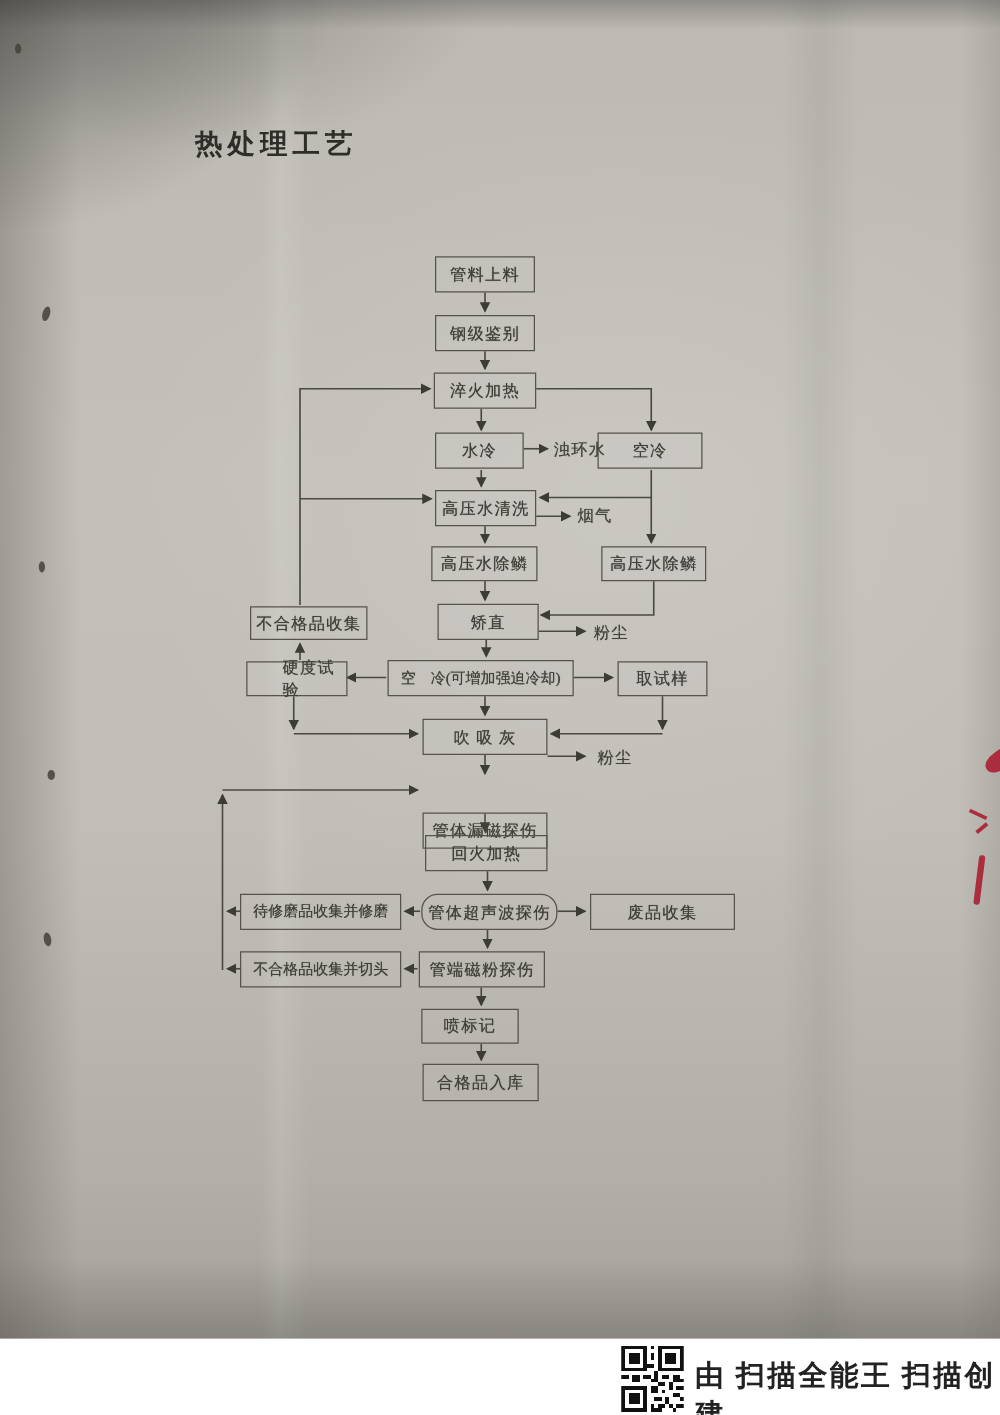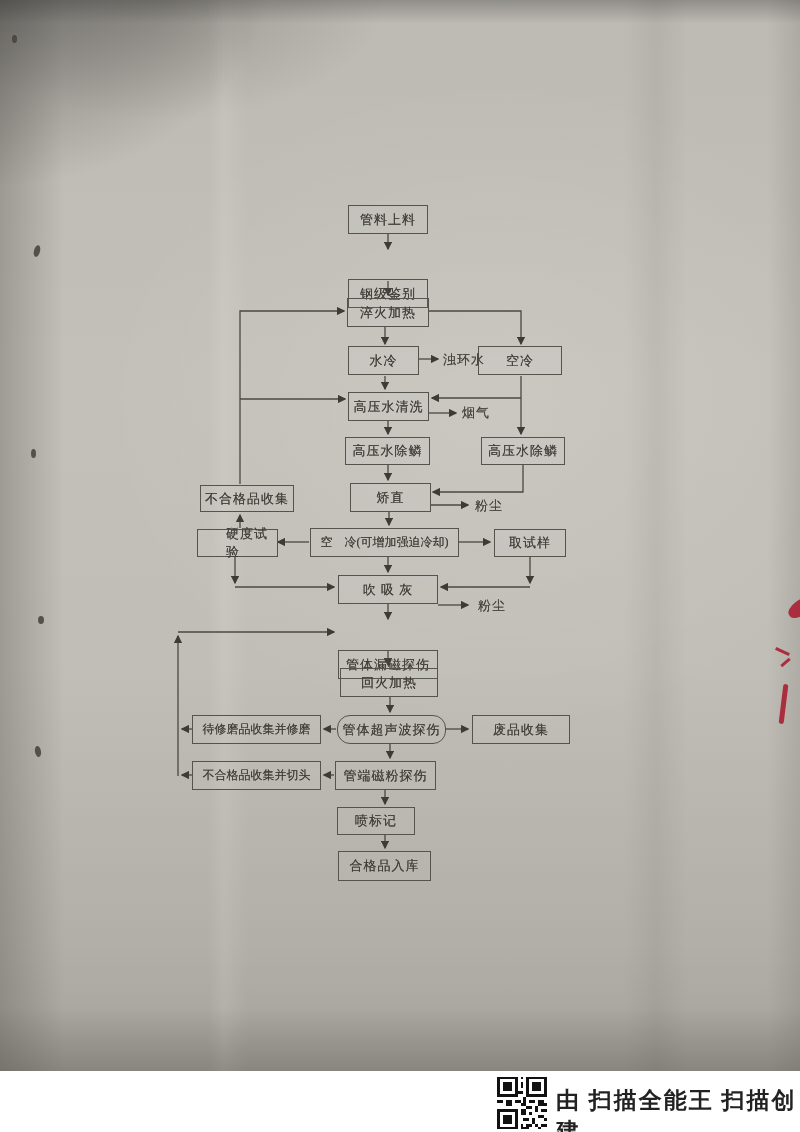--- a/index.html
+++ b/index.html
@@ -49,20 +49,21 @@
     <div class="speck" style="left:34px;top:245px;width:6px;height:12px;transform:rotate(15deg);"></div>
     <div class="speck" style="left:31px;top:449px;width:5px;height:9px;"></div>
     <div class="speck" style="left:38px;top:616px;width:6px;height:8px;"></div>
     <div class="speck" style="left:35px;top:746px;width:6px;height:11px;transform:rotate(-10deg);"></div>
 
     <div class="redmark" style="left:787px;top:600px;width:28px;height:15px;transform:rotate(-35deg);border-radius:45%;"></div>
     <div class="redmark" style="left:775px;top:650px;width:15px;height:3px;transform:rotate(25deg);"></div>
     <div class="redmark" style="left:780px;top:661px;width:11px;height:3px;transform:rotate(-40deg);"></div>
     <div class="redmark" style="left:781px;top:684px;width:5px;height:40px;transform:rotate(7deg);border-radius:3px;"></div>
 
+    <div class="doc-title">热处理工艺</div>
 
     <svg class="wires" width="800" height="1071" viewBox="0 0 800 1071">
       <defs>
         <marker id="ah" viewBox="0 0 10 10" refX="8.5" refY="5" markerWidth="6.5" markerHeight="6.5" orient="auto-start-reverse">
           <path d="M0,0 L10,5 L0,10 z" fill="#3c3b35"></path>
         </marker>
       </defs>
       <g stroke="#4a4842" stroke-width="1.3" fill="none">
 
         <line x1="388" y1="234" x2="388" y2="249" marker-end="url(#ah)"></line>
@@ -107,38 +108,38 @@
         <line x1="192" y1="729" x2="182" y2="729" marker-end="url(#ah)"></line>
         <line x1="192" y1="775" x2="182" y2="775" marker-end="url(#ah)"></line>
 
         <line x1="336" y1="729" x2="324" y2="729" marker-end="url(#ah)"></line>
         <line x1="446" y1="729" x2="468" y2="729" marker-end="url(#ah)"></line>
         <line x1="334" y1="775" x2="324" y2="775" marker-end="url(#ah)"></line>
       </g>
     </svg>
 
     <div class="node" style="left:348px;top:205px;width:80px;height:29px;">管料上料</div>
-    <div class="node" style="left:348px;top:252px;width:80px;height:29px;margin-top:27px;">钢级鉴别</div>
+    <div class="node" style="left:348px;top:252px;width:80px;height:29px;">钢级鉴别</div>
     <div class="node" style="left:347px;top:298px;width:82px;height:29px;">淬火加热</div>
     <div class="node" style="left:348px;top:346px;width:71px;height:29px;">水冷</div>
     <div class="node" style="left:478px;top:346px;width:84px;height:29px;text-align:right;">空冷</div>
     <div class="node" style="left:348px;top:392px;width:81px;height:29px;">高压水清洗</div>
     <div class="node" style="left:345px;top:437px;width:85px;height:28px;">高压水除鳞</div>
     <div class="node" style="left:481px;top:437px;width:84px;height:28px;">高压水除鳞</div>
     <div class="node" style="left:200px;top:485px;width:94px;height:27px;">不合格品收集</div>
     <div class="node" style="left:350px;top:483px;width:81px;height:29px;">矫直</div>
     <div class="node" style="left:197px;top:529px;width:81px;height:28px;padding-left:28px;">硬度试验</div>
     <div class="node small-font" style="left:310px;top:528px;width:149px;height:29px;">空　冷(可增加强迫冷却)</div>
     <div class="node" style="left:494px;top:529px;width:72px;height:28px;">取试样</div>
     <div class="node" style="left:338px;top:575px;width:100px;height:29px;">吹 吸 灰</div>
     <div class="node" style="left:338px;top:622px;width:100px;height:29px;margin-top:28px;">管体漏磁探伤</div>
     <div class="node" style="left:340px;top:668px;width:98px;height:29px;">回火加热</div>
     <div class="node small-font" style="left:192px;top:715px;width:129px;height:29px;">待修磨品收集并修磨</div>
     <div class="node" style="left:337px;top:715px;width:109px;height:29px;border-radius:13px;">管体超声波探伤</div>
-    <div class="node" style="left:472px;top:715px;width:98px;height:29px;">废品收集</div>
+    <div class="node" style="left:472px;top:715px;width:116px;height:29px;">废品收集</div>
     <div class="node small-font" style="left:192px;top:761px;width:129px;height:29px;">不合格品收集并切头</div>
     <div class="node" style="left:335px;top:761px;width:101px;height:29px;">管端磁粉探伤</div>
     <div class="node" style="left:337px;top:807px;width:78px;height:28px;">喷标记</div>
     <div class="node" style="left:338px;top:851px;width:93px;height:30px;">合格品入库</div>
 
     <div class="flabel" style="left:443px;top:351px;">浊环水</div>
     <div class="flabel" style="left:462px;top:404px;">烟气</div>
     <div class="flabel" style="left:475px;top:497px;">粉尘</div>
     <div class="flabel" style="left:478px;top:597px;">粉尘</div>
   </div>

